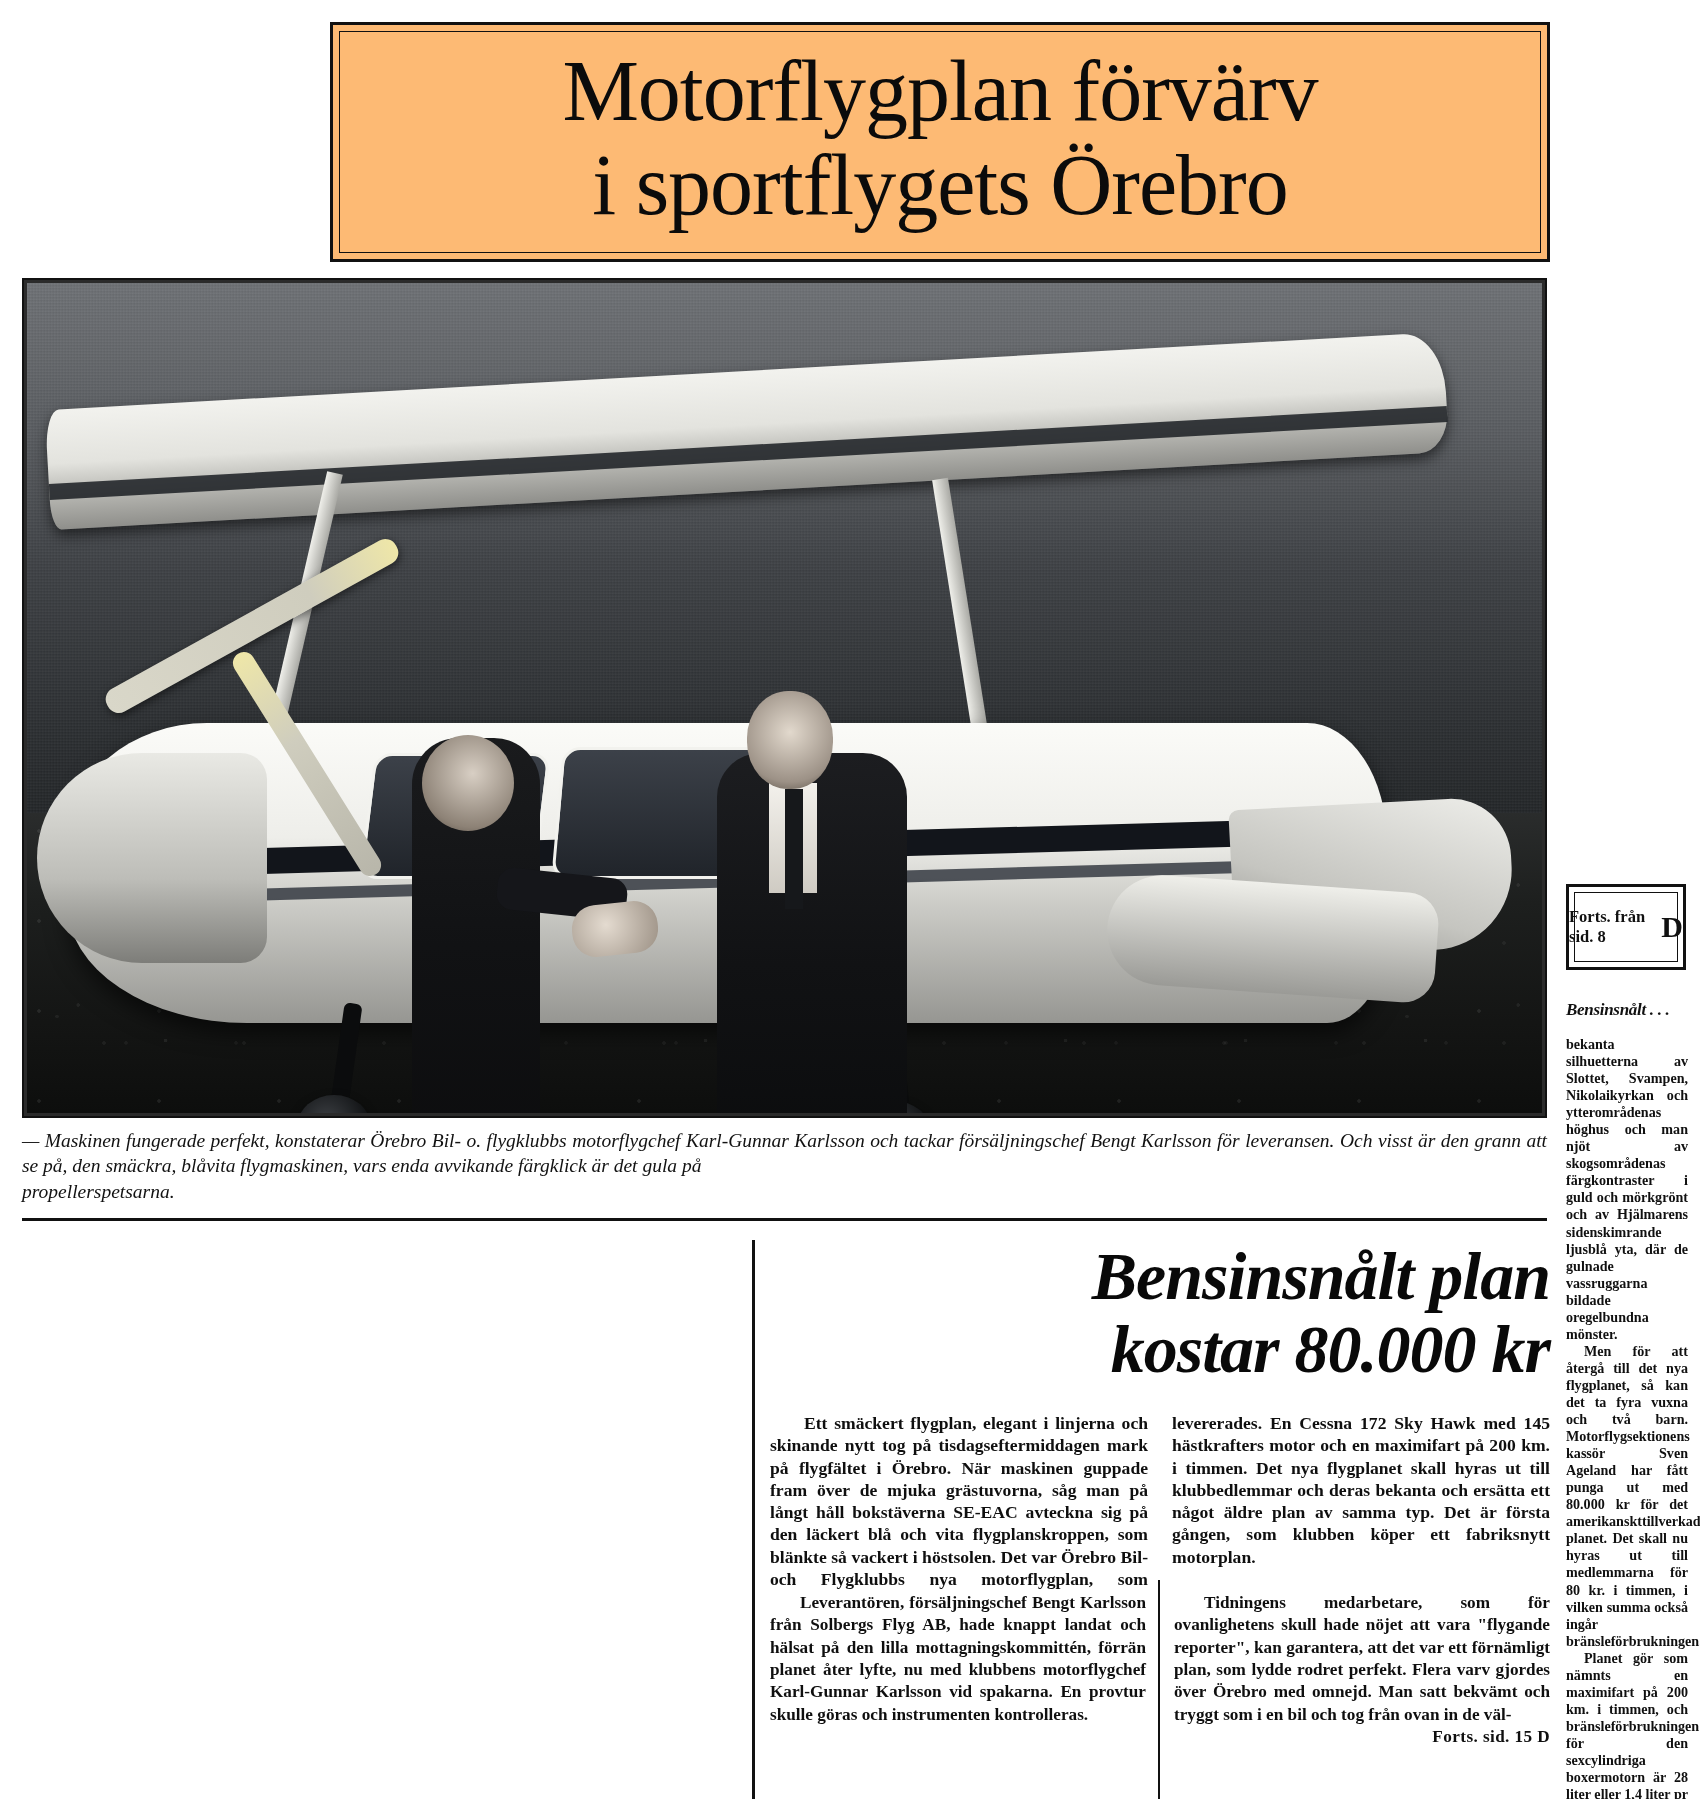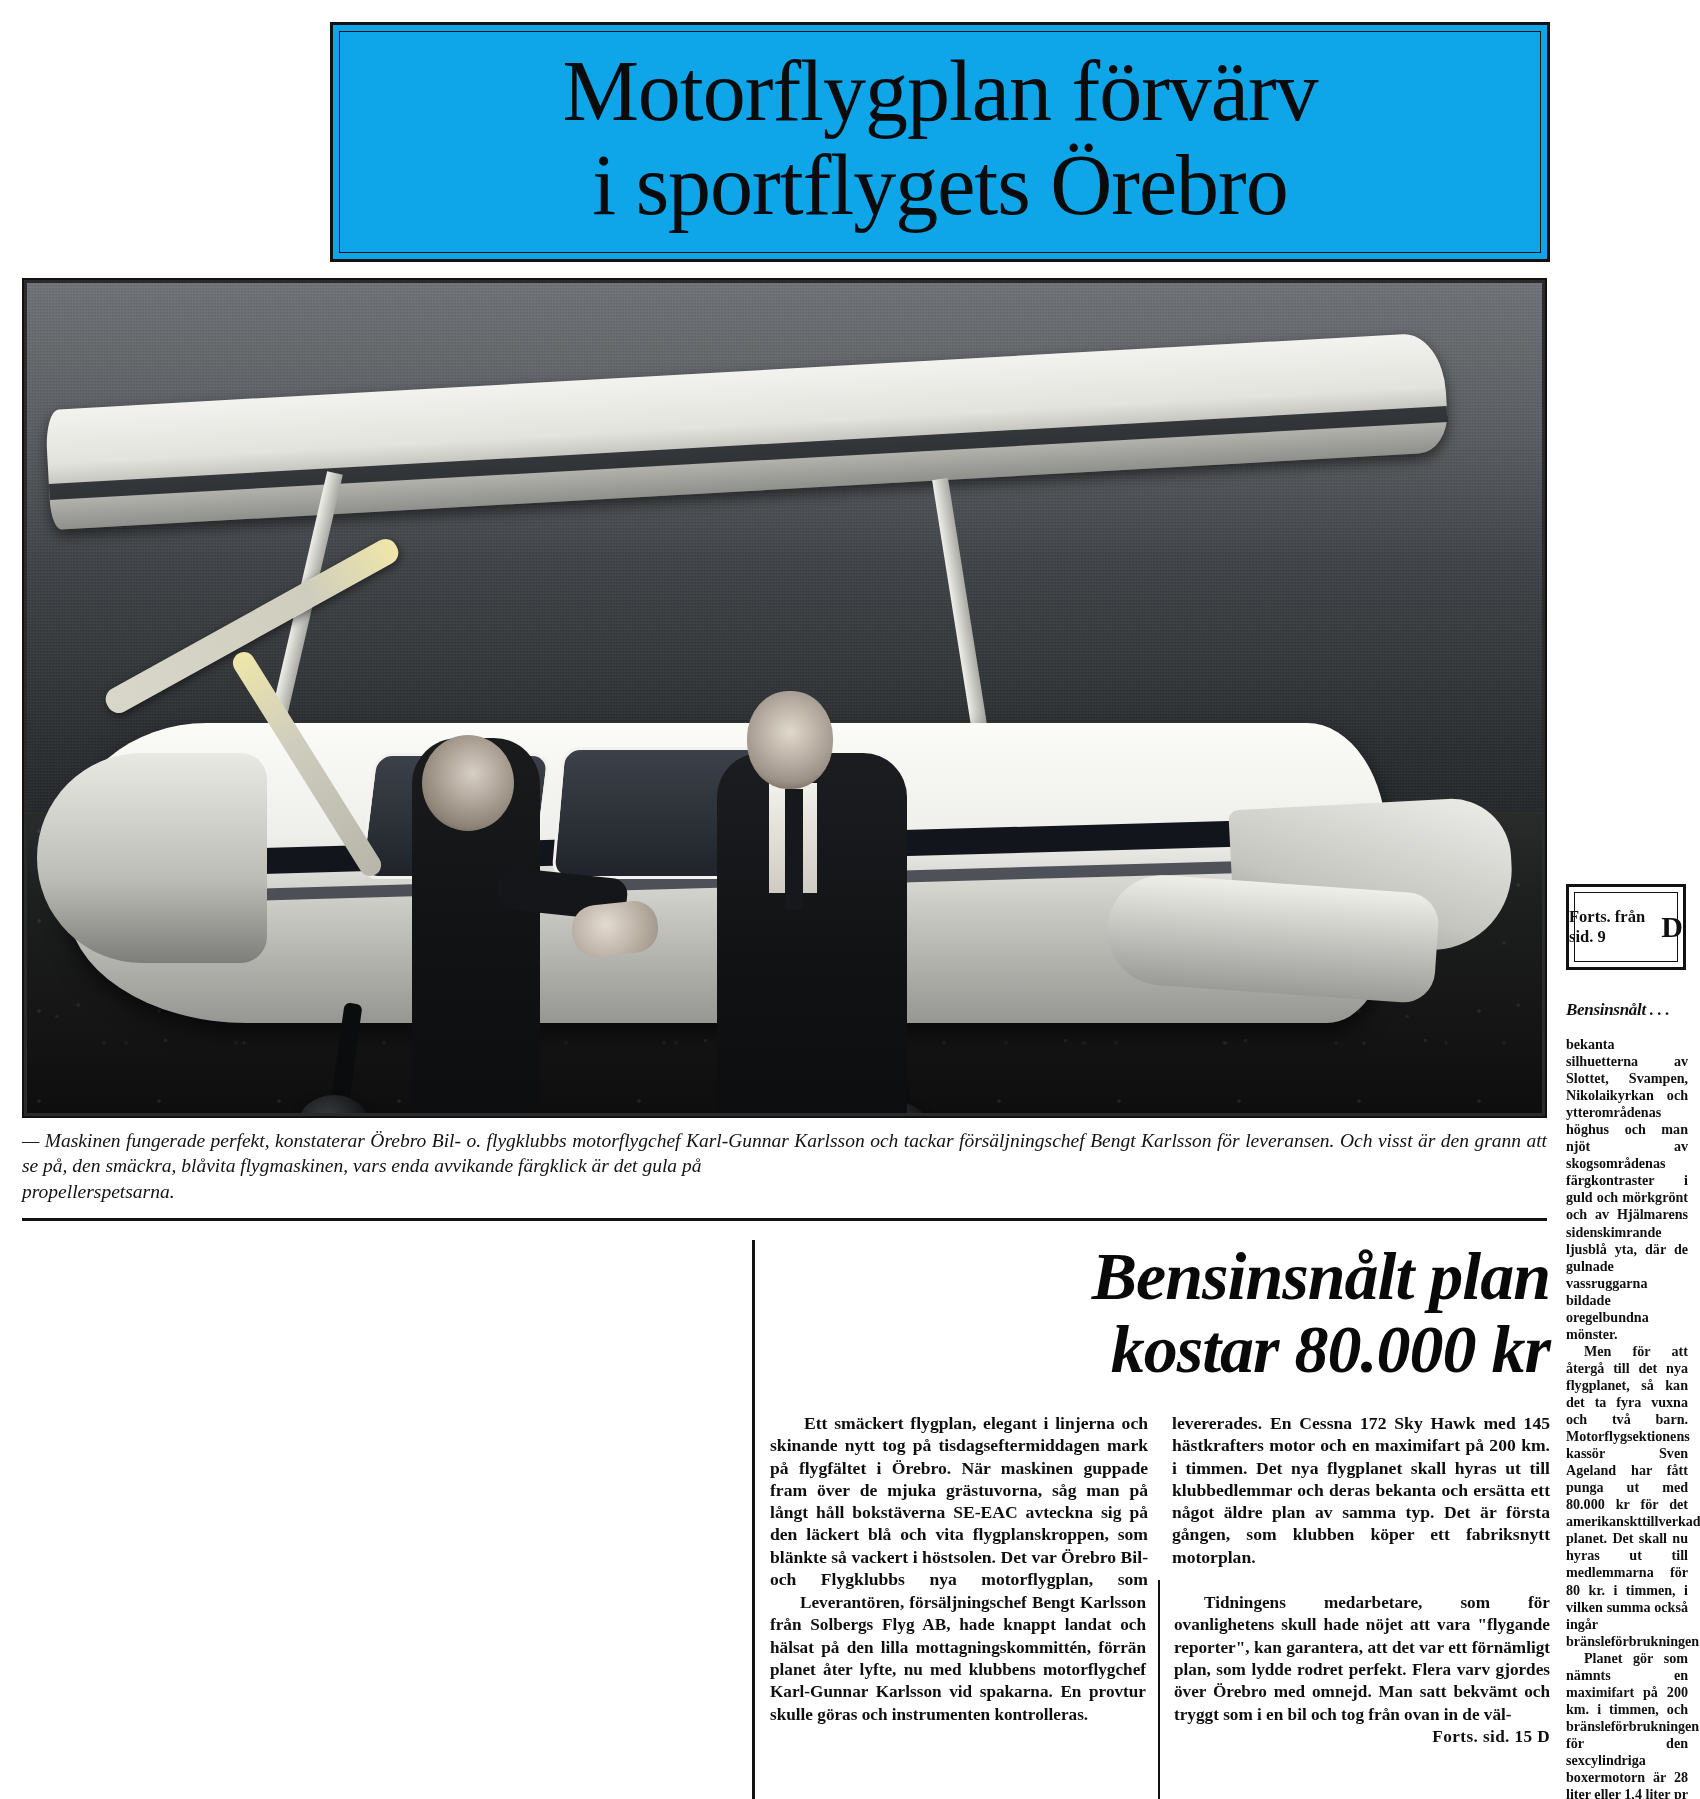--- a/index.html
+++ b/index.html
@@ -22,21 +22,21 @@
 
   
   .headline-box {
     position: absolute;
     left: 330px;
     top: 22px;
     width: 1220px;
     height: 240px;
     border: 3px solid #111;
     box-sizing: border-box;
-    background: #0ea5e9;
+    background: #fdba74;
     z-index: 5;
   }
   .headline-box::after {
     content: "";
     position: absolute;
     left: 6px;
     top: 6px;
     right: 6px;
     bottom: 6px;
     border: 1px solid #111;
@@ -549,21 +549,21 @@
       <p>Leverantören, försäljningschef Bengt Karlsson från Solbergs Flyg AB, hade knappt landat och hälsat på den lilla mottagningskommittén, förrän planet åter lyfte, nu med klubbens motorflygchef Karl-Gunnar Karlsson vid spakarna. En provtur skulle göras och instrumenten kontrolleras.</p>
     </div>
     <div class="col">
       <p>Tidningens medarbetare, som för ovanlighetens skull hade nöjet att vara "flygande reporter", kan garantera, att det var ett förnämligt plan, som lydde rodret perfekt. Flera varv gjordes över Örebro med omnejd. Man satt bekvämt och tryggt som i en bil och tog från ovan in de väl-</p>
       <p class="forts-line">Forts. sid. 15      D</p>
     </div>
   </div>
 
   <div class="rail-box">
     <div class="rail-box-inner">
-      <span>Forts. från sid. 9</span>
+      <span>Forts. från sid. 8</span>
       <span class="big">D</span>
     </div>
   </div>
   <div class="rail-title">Bensinsnålt . . .</div>
   <div class="rail-body">
     <p class="noind">bekanta silhuetterna av Slottet, Svampen, Nikolaikyrkan och ytterområdenas höghus och man njöt av skogsområdenas färgkontraster i guld och mörkgrönt och av Hjälmarens sidenskimrande ljusblå yta, där de gulnade vassruggarna bildade oregelbundna mönster.</p>
     <p>Men för att återgå till det nya flygplanet, så kan det ta fyra vuxna och två barn. Motorflygsektionens kassör Sven Ageland har fått punga ut med 80.000 kr för det amerikanskttillverkade planet. Det skall nu hyras ut till medlemmarna för 80 kr. i timmen, i vilken summa också ingår bränsleförbrukningen.</p>
     <p>Planet gör som nämnts en maximifart på 200 km. i timmen, och bränsleförbrukningen för den sexcylindriga boxermotorn är 28 liter eller 1,4 liter pr flygmil. Utan mellanlandning för tankning kan man flyga i fyra timmar, vilket innebär normalt 75 mil eller — om man flyger så bensinsnålt som möjligt — upp till 90—95 mil. Man kan alltså klara en direktflygning på sträckan Stockholm—Luleå med denna typ av plan, berättar försäljningschef Karlsson.</p>
 
   </div>

